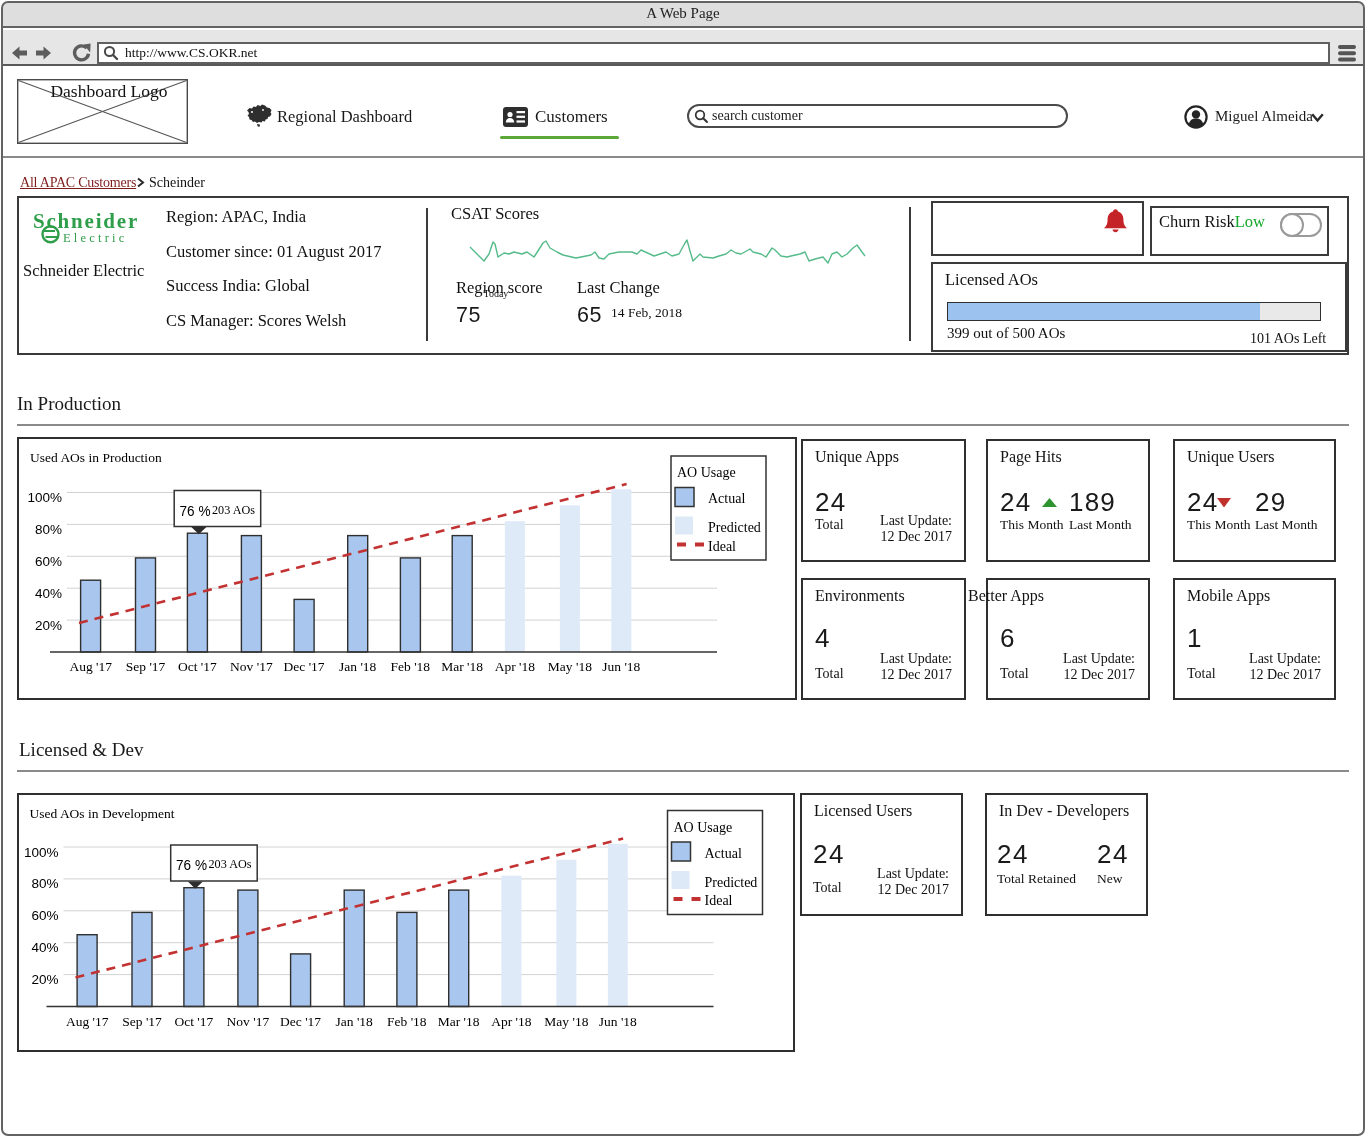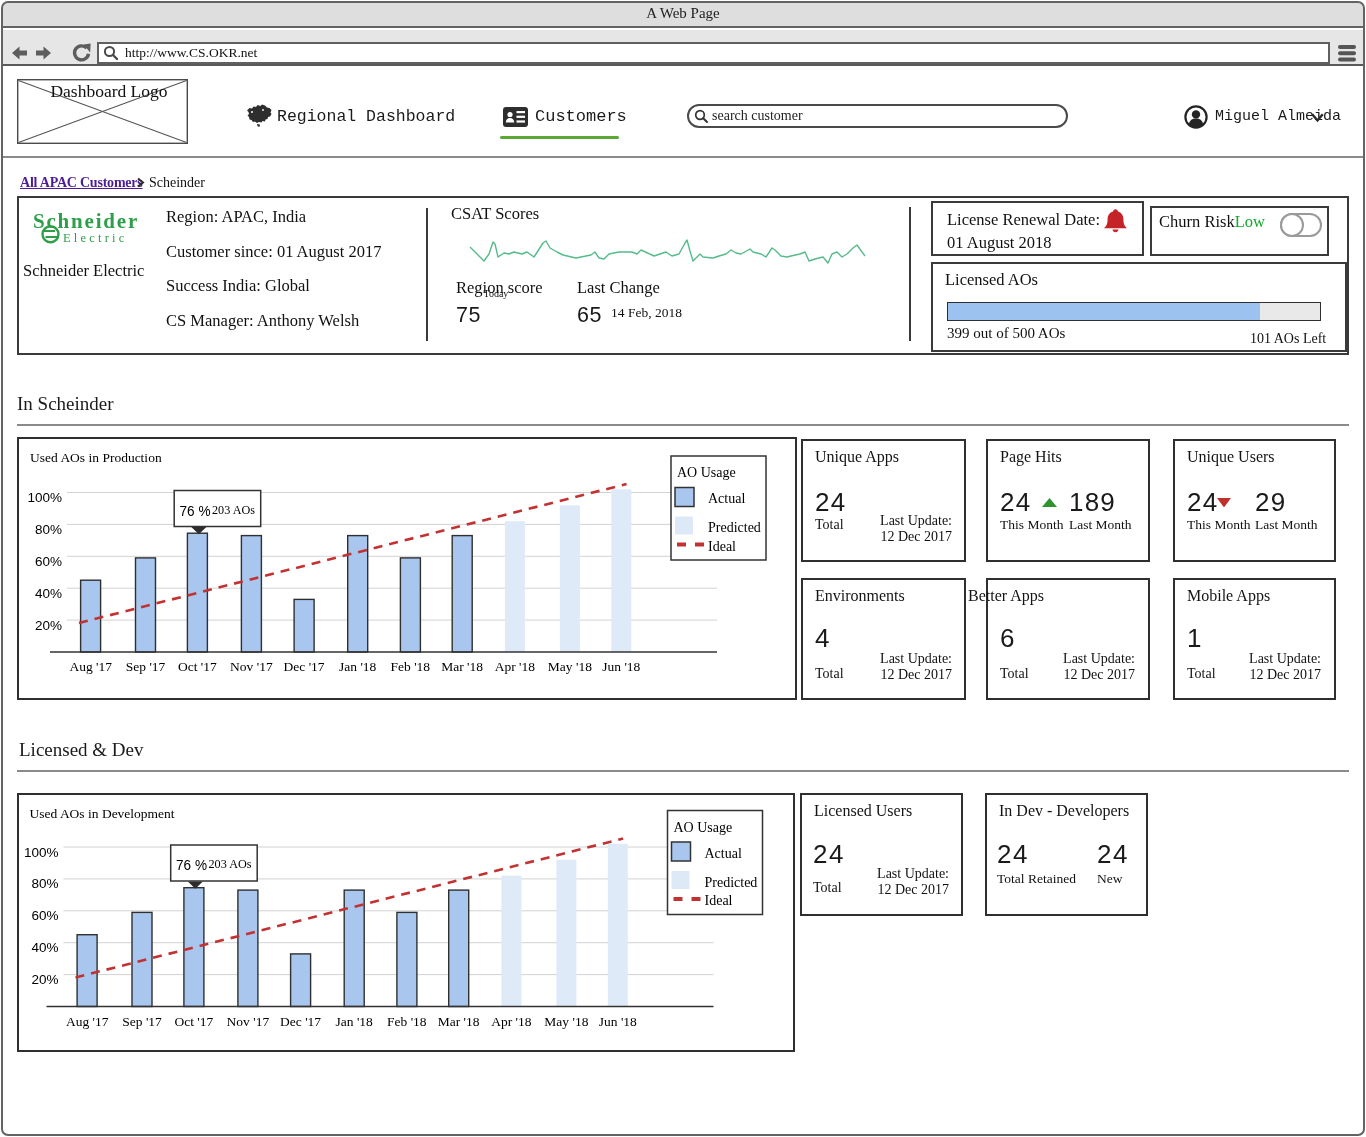--- a/index.html
+++ b/index.html
@@ -6,24 +6,24 @@
 html,body { width:1366px; height:1137px; background:#fff; font-family:"Liberation Serif", serif; color:#111; overflow:hidden; }
 .abs { position:absolute; }
 #page { position:relative; width:1366px; height:1137px; }
 .frame { position:absolute; left:1px; top:1px; width:1364px; height:1135px; border:2px solid #636363; border-radius:7px; pointer-events:none; z-index:60; }
 .titlebar { left:3px; top:3px; width:1360px; height:25px; background:#dedede; border-bottom:2px solid #636363; border-radius:5px 5px 0 0; text-align:center; font-size:15px; line-height:20px; color:#222; }
 .addrrow { left:3px; top:30px; width:1360px; height:36px; background:#e6e6e6; border-bottom:2px solid #5a5a5a; }
 .urlfield { left:97px; top:42px; width:1233px; height:22px; background:#fff; border:2px solid #606060; }
 .urltext { left:125px; top:44.5px; font-size:13.5px; color:#101010; }
 .hdrline { left:3px; top:156px; width:1360px; height:2px; background:#8a8a8a; }
 .logobox { left:17px; top:79px; width:171px; height:65px; }
-.navtext { font-size:17px; color:#1a1a1a;font-family:Liberation Mono, monospace; }
+.navtext { font-size:17px; color:#1a1a1a; }
 .greenline { left:500px; top:136px; width:119px; height:3px; background:#5ba839; border-radius:2px; }
 .search { left:687px; top:104px; width:381px; height:24px; border:2px solid #4a4a4a; border-radius:13px; background:#fff; }
-.crumb span { color:#4c1d95; text-decoration:underline;font-weight:bold; }
+.crumb span { color:#7f1d1d; text-decoration:underline; }
 .panel { left:17px; top:196px; width:1332px; height:159px; border:2px solid #3a3a3a; background:#fff; }
 .vdiv { width:2px; background:#3a3a3a; }
 .box { border:2px solid #3a3a3a; background:#fff; }
 .sechead { font-size:19px; color:#1a1a1a; }
 .sechr { left:17px; width:1332px; height:2px; background:#8a8a8a; }
 .card { border:2px solid #2f2f2f; background:#fff; }
 .ctitle { font-size:16px; color:#141414; }
 .bignum { font-family:"Liberation Sans", sans-serif; font-size:26px; line-height:25px; color:#1a1a1a; letter-spacing:1.2px; }
 .small { font-size:14px; }
 .lu { font-size:14px; line-height:15.5px; text-align:right; }
@@ -104,60 +104,59 @@
 <svg class="abs" style="left:33px;top:206px" width="112" height="40" viewBox="0 0 112 40">
   <text x="0" y="22" font-family="Liberation Sans, sans-serif" font-size="21px" font-weight="bold" fill="#2f9e4a" letter-spacing="1.8">Schneider</text>
   <circle cx="17.5" cy="28.2" r="8" fill="none" stroke="#2f9e4a" stroke-width="2.4"></circle>
   <path d="M10 25 L22 25 M12.5 31 L24.5 31" stroke="#2f9e4a" stroke-width="2"></path>
   <text x="30" y="35.5" font-family="Liberation Sans, sans-serif" font-size="12.5px" fill="#2f9e4a" letter-spacing="3.2">Electric</text>
 </svg>
 <div class="abs" style="left:23px;top:261px;font-size:16.5px">Schneider Electric</div>
 <div class="abs" style="left:166px;top:207px;font-size:16.5px">Region: APAC, India</div>
 <div class="abs" style="left:166px;top:241.5px;font-size:16.5px">Customer since: 01 August 2017</div>
 <div class="abs" style="left:166px;top:276px;font-size:16.5px">Success India: Global</div>
-<div class="abs" style="left:166px;top:310.5px;font-size:16.5px">CS Manager: Anthony Welsh</div>
+<div class="abs" style="left:166px;top:310.5px;font-size:16.5px">CS Manager: Scores Welsh</div>
 <div class="abs vdiv" style="left:426px;top:208px;height:133px"></div>
 <div class="abs" style="left:451px;top:204px;font-size:16.5px">CSAT Scores</div>
 <svg class="abs" style="left:466px;top:235px" width="404" height="34" viewBox="0 0 404 34">
   <polyline fill="none" stroke="#55bb8a" stroke-width="1.4" stroke-linejoin="round" points="
   4,12 10,18 15,23 18,26 23,19 27,7 29,9 32,22 38,18 43,19 48,17 56,19 61,17 68,22 70,19
   77,8 80,6 84,13 91,17 97,20 110,23 125,20 129,17 133,23 138,24 143,19 153,17 166,17 171,19
   175,15 188,21 194,19 200,17 206,21 213,19 219,8 221,5 224,16 227,26 234,19 237,22 247,23
   253,21 260,19 265,15 270,18 275,19 284,14 287,17 295,19 300,22 306,13 309,15 315,21 321,22
   325,21 334,19 339,17 343,26 349,24 357,22 362,28 366,19 371,17 376,22 381,19 387,13 391,10
   396,17 399,21"></polyline>
 </svg>
 <div class="abs" style="left:456px;top:277.5px;font-size:16.5px">Region score</div>
 <div class="abs" style="left:577px;top:277.5px;font-size:16.5px">Last Change</div>
 <div class="abs bignum" style="left:456px;top:303px;font-size:21.5px;letter-spacing:0.5px">75</div>
 <div class="abs small" style="left:483.5px;top:288px;font-size:10px">Today</div>
 <div class="abs bignum" style="left:577px;top:303px;font-size:21.5px;letter-spacing:0.5px">65</div>
 <div class="abs small" style="left:611px;top:305px;font-size:13.5px">14 Feb, 2018</div>
 <div class="abs vdiv" style="left:909px;top:207px;height:134px"></div>
 
 <div class="abs box" style="left:931px;top:201px;width:213px;height:55px"></div>
-<div class="abs" style="left:947px;top:209px;font-size:16.5px;line-height:22.5px">License Renewal Date:<br>01 August 2018</div>
 <svg class="abs" style="left:1103px;top:208px" width="25" height="27" viewBox="0 0 25 27">
   <path d="M12.5 1.2 C13.9 1.2 15 2.2 15 3.5 C18.4 4.5 20.4 7.5 20.4 11.3 C20.4 16.3 21.8 18.4 24 20.2 L1 20.2 C3.2 18.4 4.6 16.3 4.6 11.3 C4.6 7.5 6.6 4.5 10 3.5 C10 2.2 11.1 1.2 12.5 1.2 Z" fill="#c42327"></path>
   <path d="M9.5 21.5 C9.8 23.3 11 24.3 12.5 24.3 C14 24.3 15.2 23.3 15.5 21.5 Z" fill="#c42327"></path>
 </svg>
 
 <div class="abs box" style="left:1150px;top:206px;width:179px;height:50px"></div>
 <div class="abs" style="left:1159px;top:212px;font-size:16.5px">Churn Risk<span style="color:#14a82d">Low</span></div>
 <div class="abs" style="left:1280px;top:213px;width:42px;height:24px;border:2px solid #9a9a9a;border-radius:13px;background:#fff"></div>
 <div class="abs" style="left:1280px;top:213px;width:24px;height:24px;border:2px solid #9a9a9a;border-radius:50%;background:#fff"></div>
 
 <div class="abs box" style="left:931px;top:262px;width:416px;height:90px"></div>
 <div class="abs" style="left:945px;top:270px;font-size:16.5px">Licensed AOs</div>
 <div class="abs" style="left:947px;top:302px;width:374px;height:19px;border:1.5px solid #2f2f2f;background:#e9e9e9"></div>
 <div class="abs" style="left:948px;top:303px;width:312px;height:17px;background:#9cc2ef"></div>
 <div class="abs" style="left:947px;top:325px;font-size:15px">399 out of 500 AOs</div>
 <div class="abs" style="left:1250px;top:331px;font-size:14px">101 AOs Left</div>
 
-<div class="abs sechead" style="left:17px;top:393px">In Scheinder</div>
+<div class="abs sechead" style="left:17px;top:393px">In Production</div>
 <div class="abs sechr" style="top:424px"></div>
 <div class="abs card" style="left:17px;top:437px;width:780px;height:263px" id="chart1">
 <svg width="776" height="259" viewBox="0 0 776 259">
   <text x="11" y="23" font-size="13.5">Used AOs in Production</text>
   <g stroke="#d2d2d2" stroke-width="1">
     <line x1="48" y1="53.5" x2="698" y2="53.5"></line>
           <line x1="48" y1="85.4" x2="698" y2="85.4"></line>
     <line x1="48" y1="117.3" x2="698" y2="117.3"></line>
           <line x1="48" y1="149.2" x2="698" y2="149.2"></line>
     <line x1="48" y1="181.1" x2="698" y2="181.1"></line>

